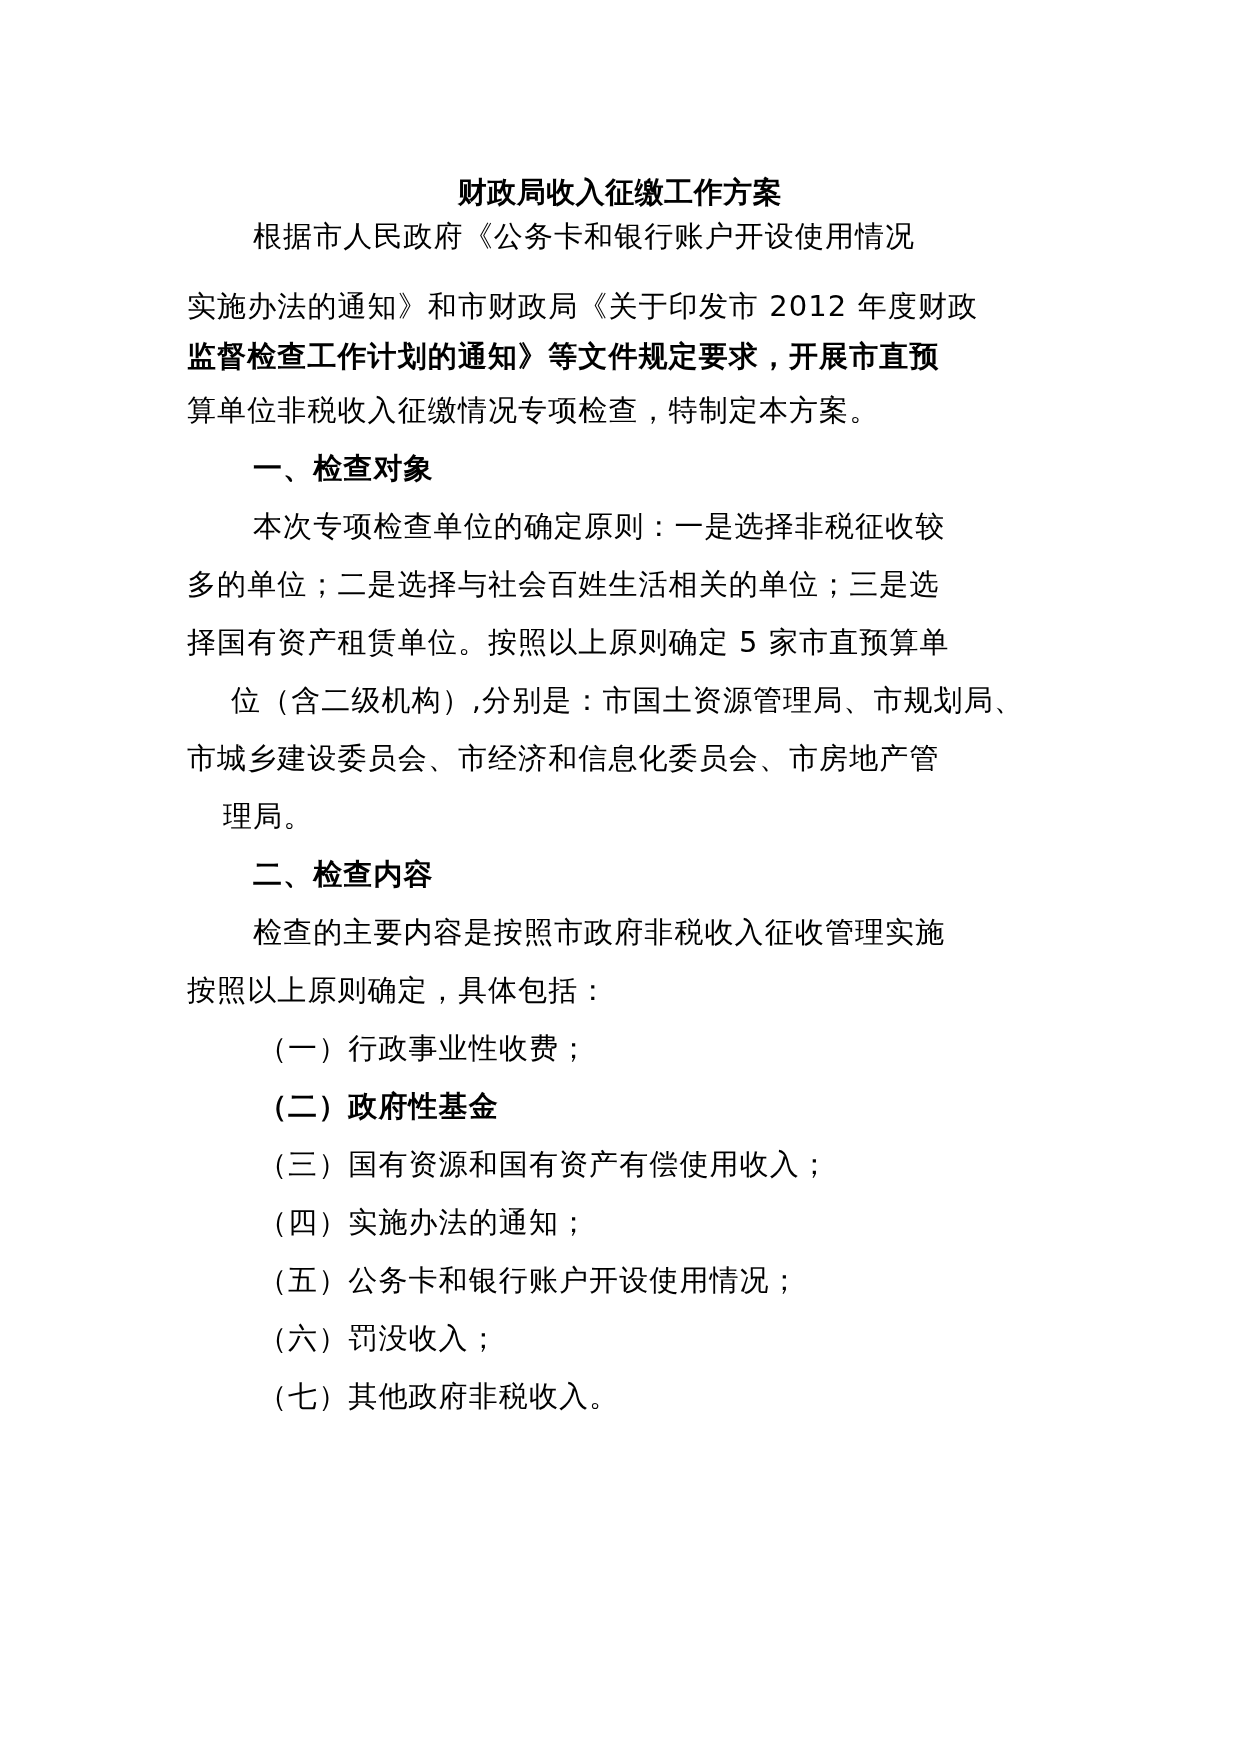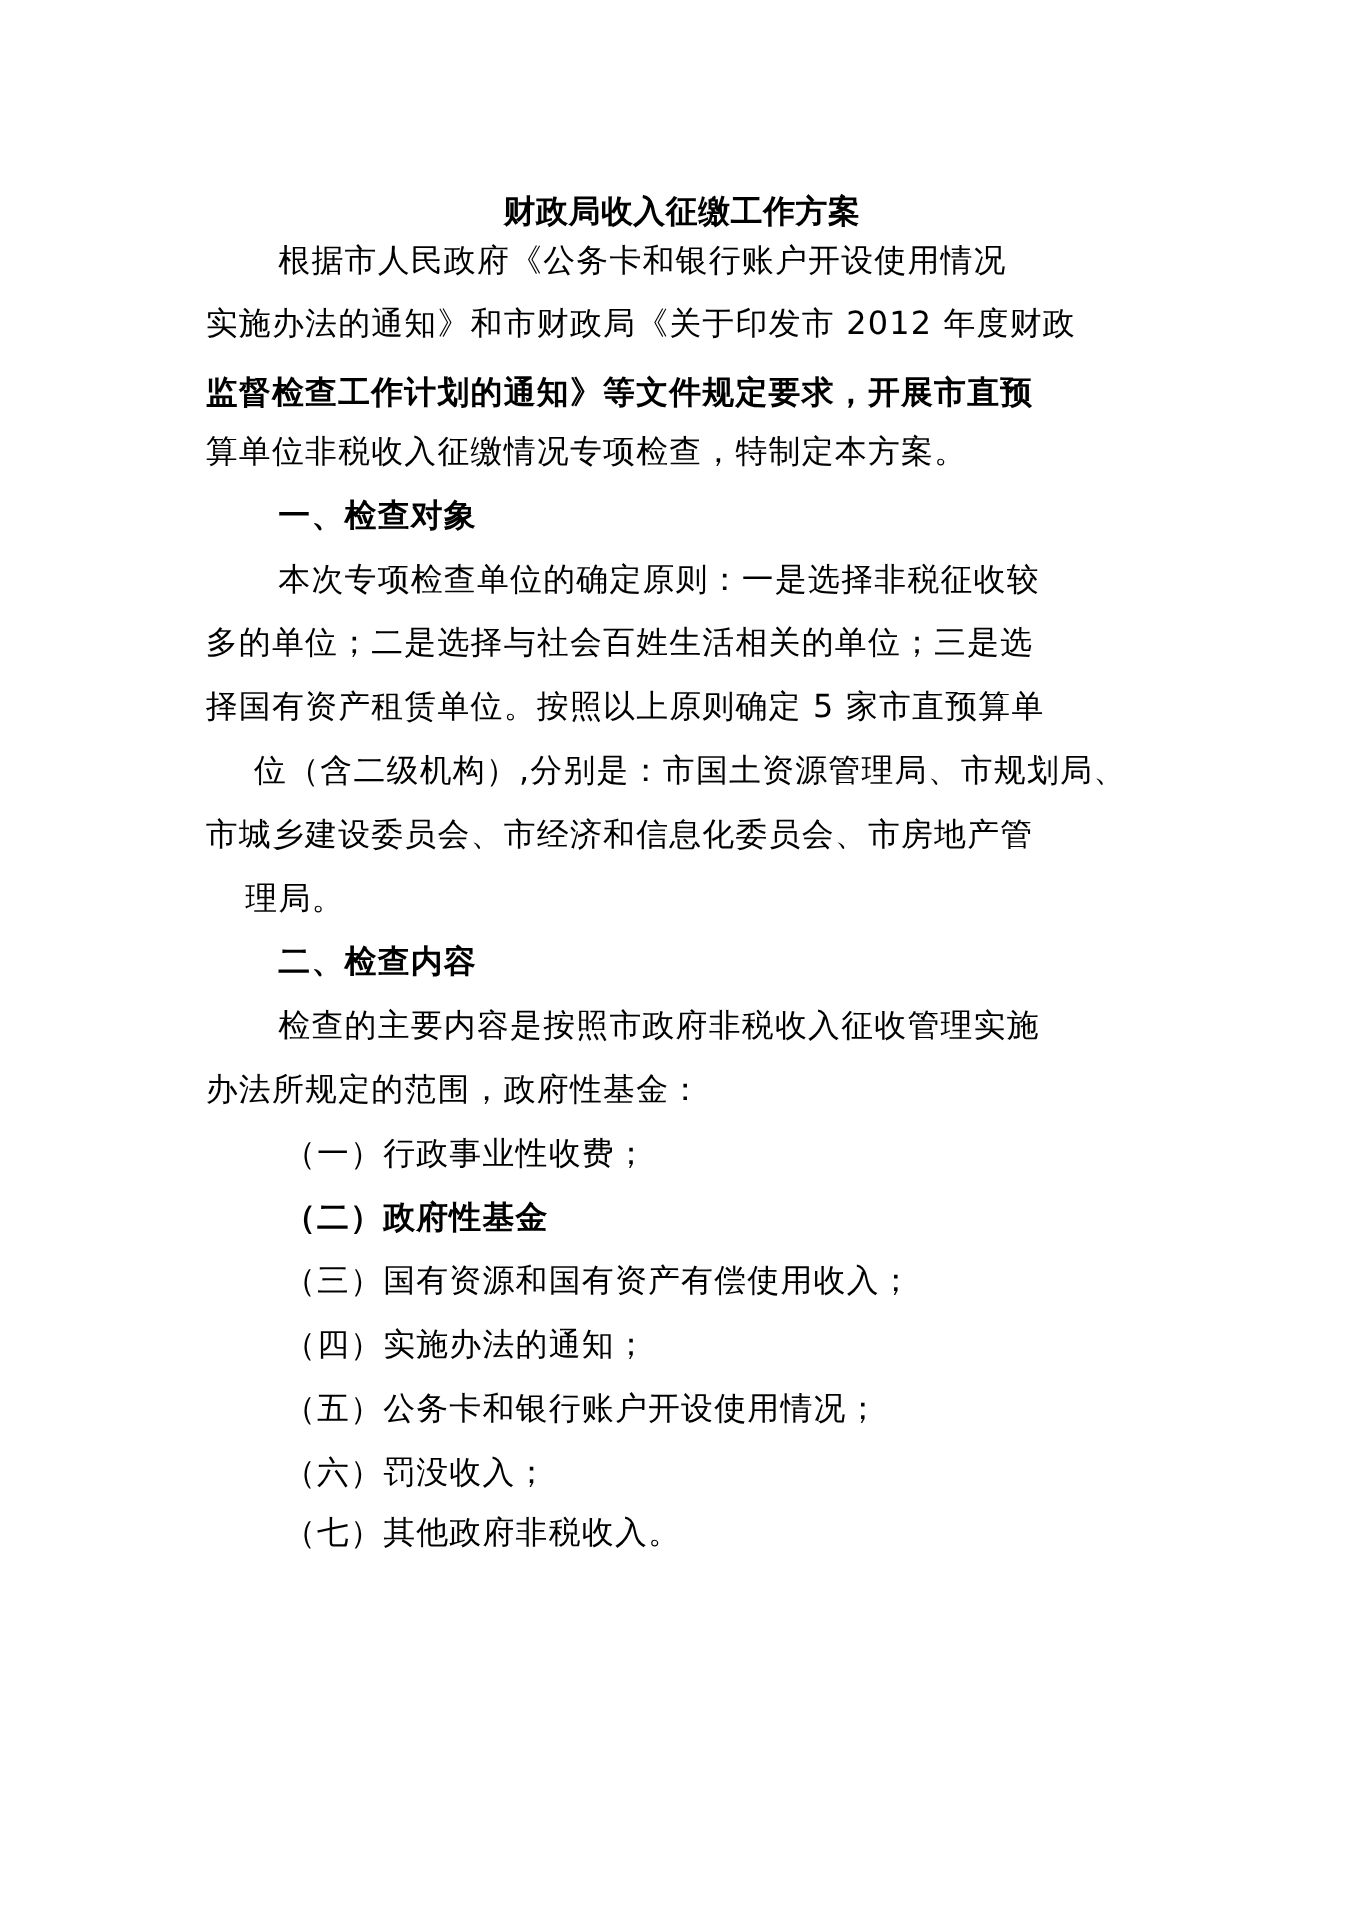--- a/index.html
+++ b/index.html
@@ -51,46 +51,46 @@
   </style>
 </head>
 <body>
 
 <div class="page">
 
   <div class="title">财政局收入征缴工作方案</div>
 
   <div>
     <div class="line indent" style="top:216px;">根据市人民政府《公务卡和银行账户开设使用情况</div>
-    <div class="line" style="top:274px;">实施办法的通知》和市财政局《关于印发市 2012 年度财政</div>
+    <div class="line" style="top:286px;">实施办法的通知》和市财政局《关于印发市 2012 年度财政</div>
     <div class="line" style="top:336px;font-weight:bold;">监督检查工作计划的通知》等文件规定要求，开展市直预</div>
     <div class="line" style="top:390px;">算单位非税收入征缴情况专项检查，特制定本方案。</div>
   </div>
 
   <div class="line indent heading" style="top:448px;">一、检查对象</div>
 
   <div>
     <div class="line indent" style="top:506px;">本次专项检查单位的确定原则：一是选择非税征收较</div>
     <div class="line" style="top:564px;">多的单位；二是选择与社会百姓生活相关的单位；三是选</div>
     <div class="line" style="top:622px;">择国有资产租赁单位。按照以上原则确定 5 家市直预算单</div>
     <div class="line" style="top:680px;margin-left:44px;">位（含二级机构）,分别是：市国土资源管理局、市规划局、</div>
     <div class="line" style="top:738px;">市城乡建设委员会、市经济和信息化委员会、市房地产管</div>
     <div class="line" style="top:796px;margin-left:36px;">理局。</div>
   </div>
 
   <div class="line indent heading" style="top:854px;">二、检查内容</div>
 
   <div>
     <div class="line indent" style="top:912px;">检查的主要内容是按照市政府非税收入征收管理实施</div>
-    <div class="line" style="top:970px;">办法所规定的范围，政府性基金：</div>
+    <div class="line" style="top:970px;">按照以上原则确定，具体包括：</div>
   </div>
 
   <div>
     <div class="line item" style="top:1028px;">（一）行政事业性收费；</div>
     <div class="line item" style="top:1086px;font-weight:bold;">（二）政府性基金</div>
     <div class="line item" style="top:1144px;">（三）国有资源和国有资产有偿使用收入；</div>
     <div class="line item" style="top:1202px;">（四）实施办法的通知；</div>
     <div class="line item" style="top:1260px;">（五）公务卡和银行账户开设使用情况；</div>
     <div class="line item" style="top:1318px;">（六）罚没收入；</div>
-    <div class="line item" style="top:1376px;font-family:Liberation Mono, monospace;">（七）其他政府非税收入。</div>
+    <div class="line item" style="top:1376px;">（七）其他政府非税收入。</div>
   </div>
 
 </div>
 
 </body></html>

